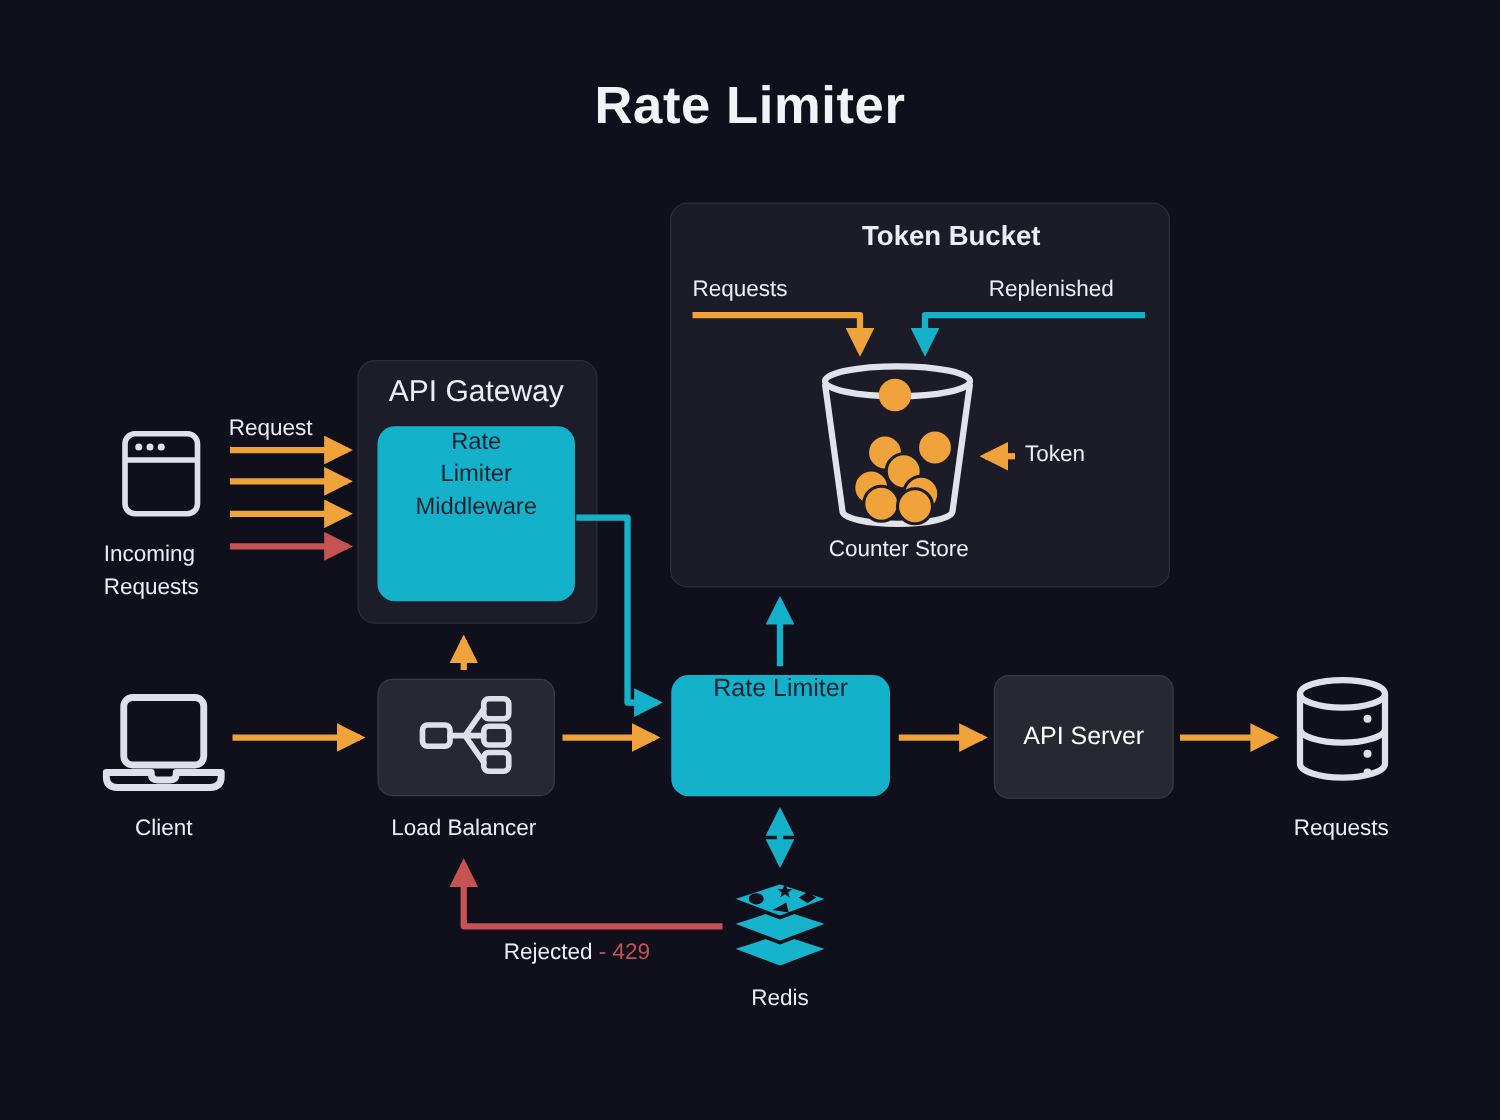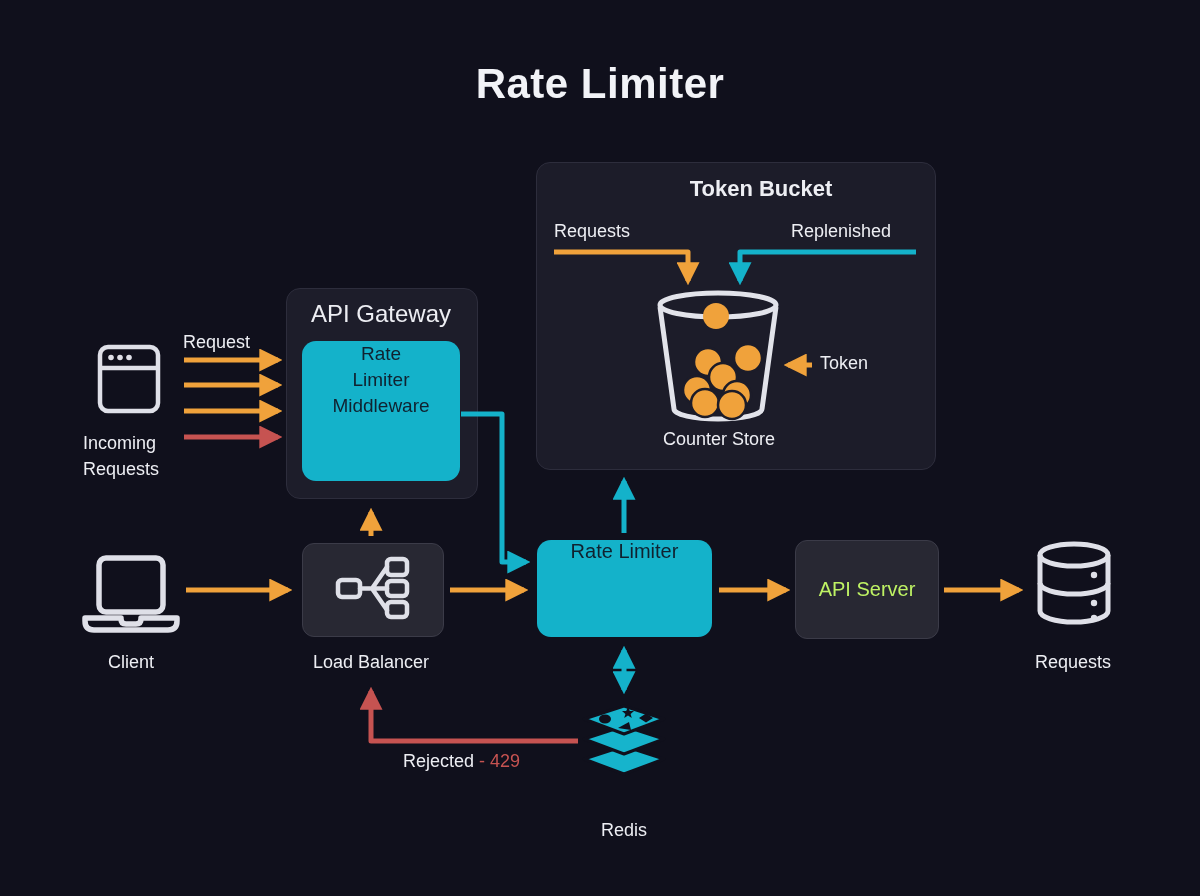--- a/index.html
+++ b/index.html
@@ -16,21 +16,21 @@
   .cyan-box{position:absolute;background:#14b2ca;border-radius:14px;
             display:flex;flex-direction:column;align-items:center;justify-content:flex-start;
             color:#102230;}
   #middleware-box{left:302px;top:341px;width:158px;height:140px;font-size:19px;
                   line-height:26px;font-weight:500;}
   #rate-limiter-box{left:537px;top:540px;width:175px;height:97px;font-size:20px;font-weight:500;}
   #overlay{position:absolute;left:0;top:0;pointer-events:none;}
   .icon-wrap{position:absolute;}
   #tb-title{left:536px;top:176px;width:450px;font-size:22px;font-weight:700;}
   #gw-title{left:286px;top:300px;width:190px;font-size:24px;}
-  #api-server-box{left:795px;top:540px;width:142px;height:97px;font-size:20px;color:#bef264;}
+  #api-server-box{left:795px;top:540px;width:142px;height:97px;font-size:20px;color:#ffffff;}
   #incoming-label{line-height:26px;white-space:normal;}
   #rejected-label .code{color:#c65351;}
 </style>
 </head>
 <body>
 
 <div id="stage">
 
   <div id="title" class="abs">Rate Limiter</div>
 
@@ -182,20 +182,20 @@
 
   <div class="lbl" style="left:183px;top:332px;">Request</div>
   <div class="lbl" id="incoming-label" style="left:83px;top:430px;">
     <span style="display:block">Incoming</span>
     <span style="display:block">Requests</span>
   </div>
 
   <div class="lbl center" style="left:81px;top:652px;width:100px;">Client</div>
   <div class="lbl center" style="left:296px;top:652px;width:150px;">Load Balancer</div>
   <div class="lbl center" style="left:1013px;top:652px;width:120px;">Requests</div>
-  <div class="lbl center" style="left:574px;top:820px;width:100px;">Redis</div>
+  <div class="lbl center" style="left:574px;top:788px;width:100px;">Redis</div>
 
   <div class="lbl" id="rejected-label" style="left:403px;top:751px;">
     <span>Rejected</span>
     <span class="code">- 429</span>
   </div>
 
 </div>
 
 </body></html>

